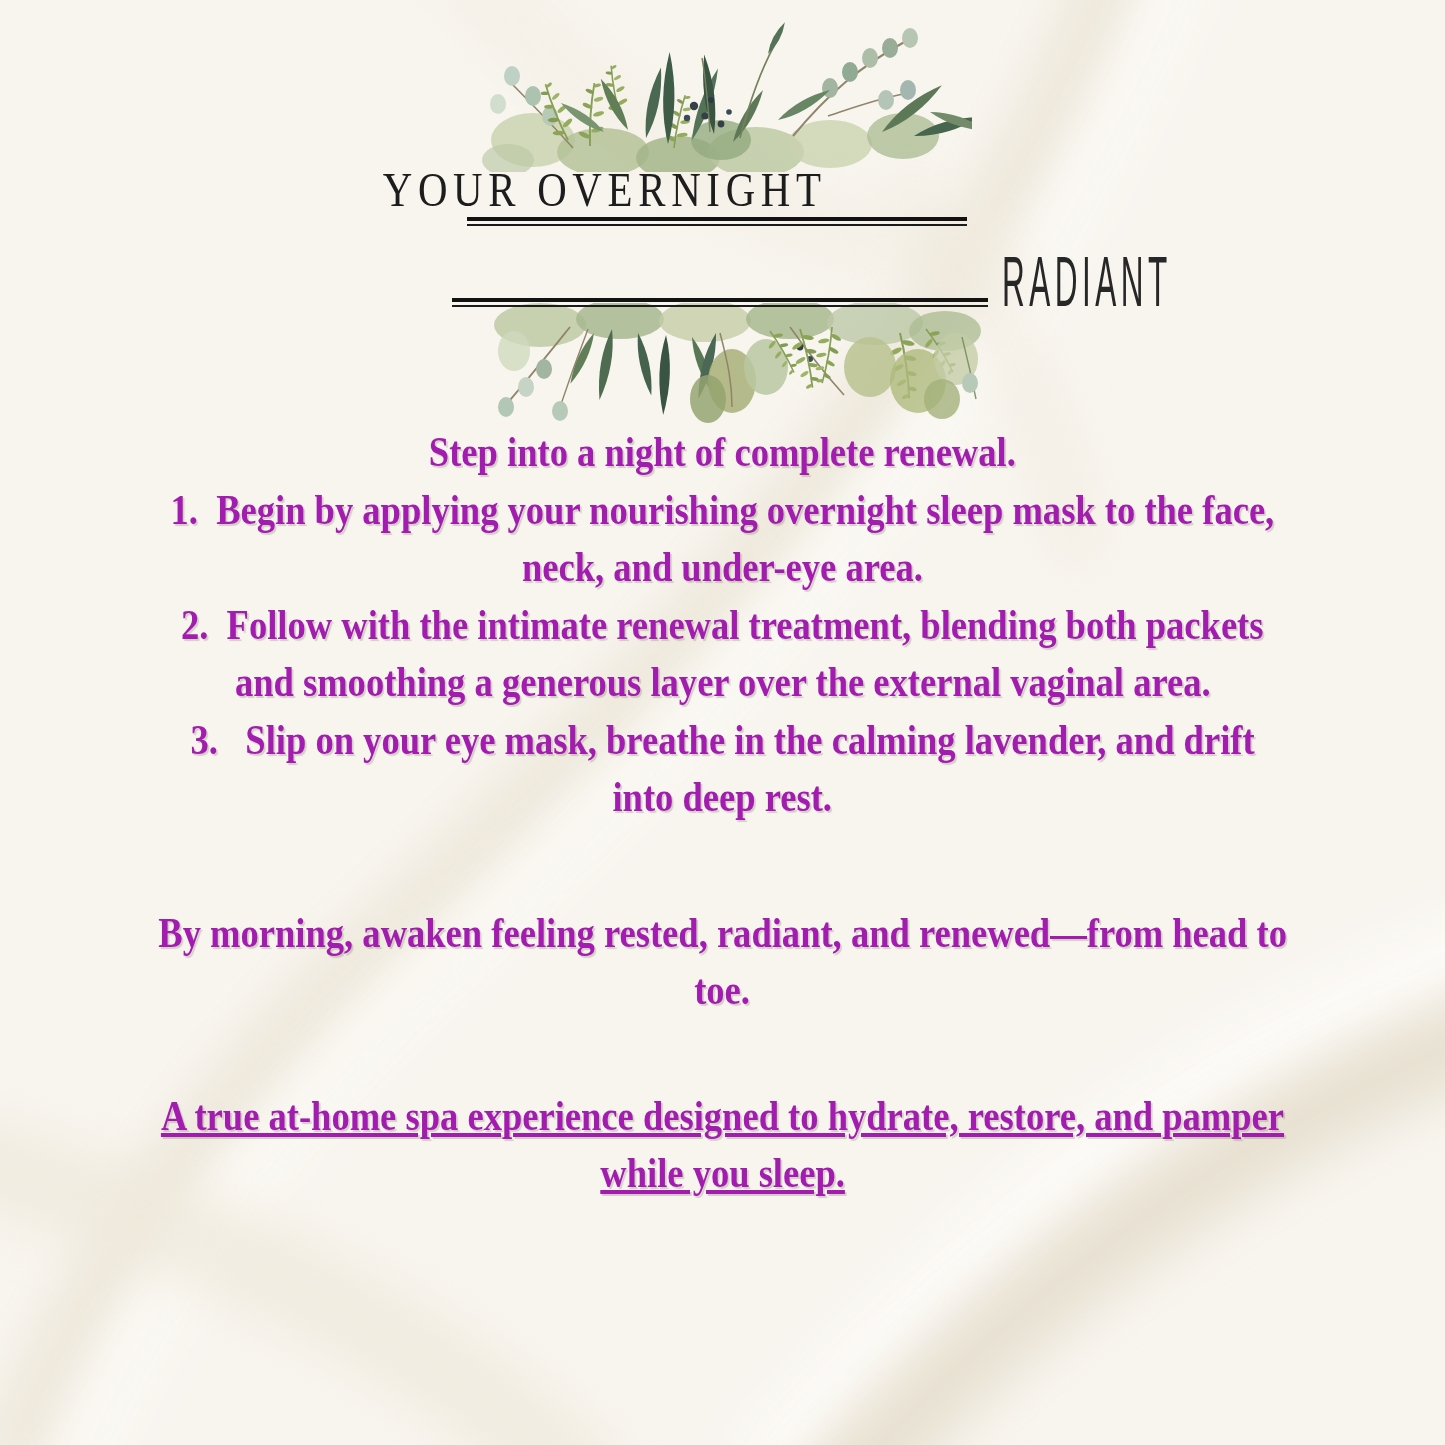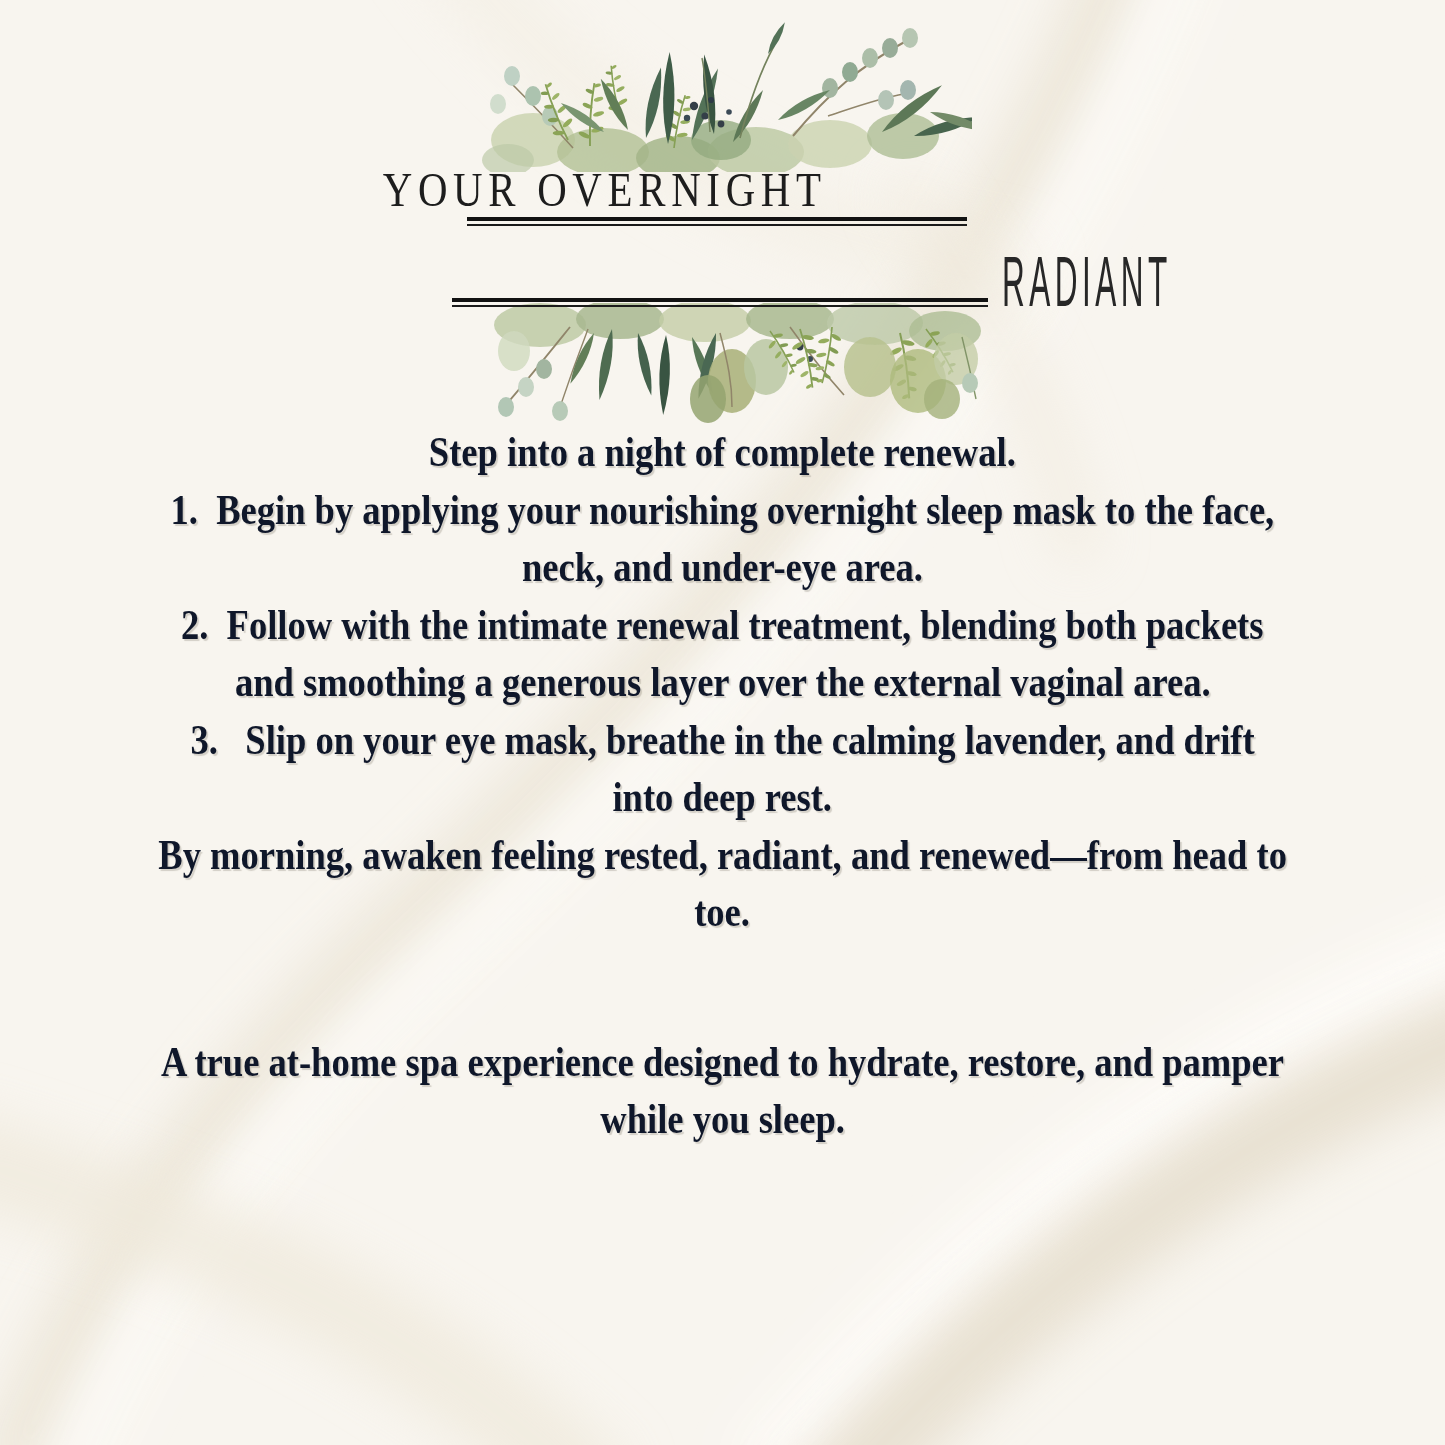--- a/index.html
+++ b/index.html
@@ -44,25 +44,25 @@
     color:#272727;
     transform:scale(0.45,1.0);
     transform-origin:left top;
     white-space:pre;
   }
 
   .body-text{
     position:absolute;left:0;top:424px;width:1445px;
     z-index:2;
     display:flex;flex-direction:column;align-items:center;
-    color:#0f172a;
+    color:#a21caf;
   }
   .paragraph{display:flex;flex-direction:column;align-items:center;}
-  .paragraph.p2{}
-  .paragraph.p3{margin-top:92px;}
+  .paragraph.p2{margin-top:78px;}
+  .paragraph.p3{margin-top:68px;text-decoration:underline;}
   .line{
     font-family:"Liberation Serif", serif;
     font-weight:700;
     font-size:42px;
     line-height:57.5px;
     white-space:pre;
     transform:scaleX(0.87);
     transform-origin:center;
     text-shadow:2px 2px 1px rgba(125,118,105,0.30);
   }

